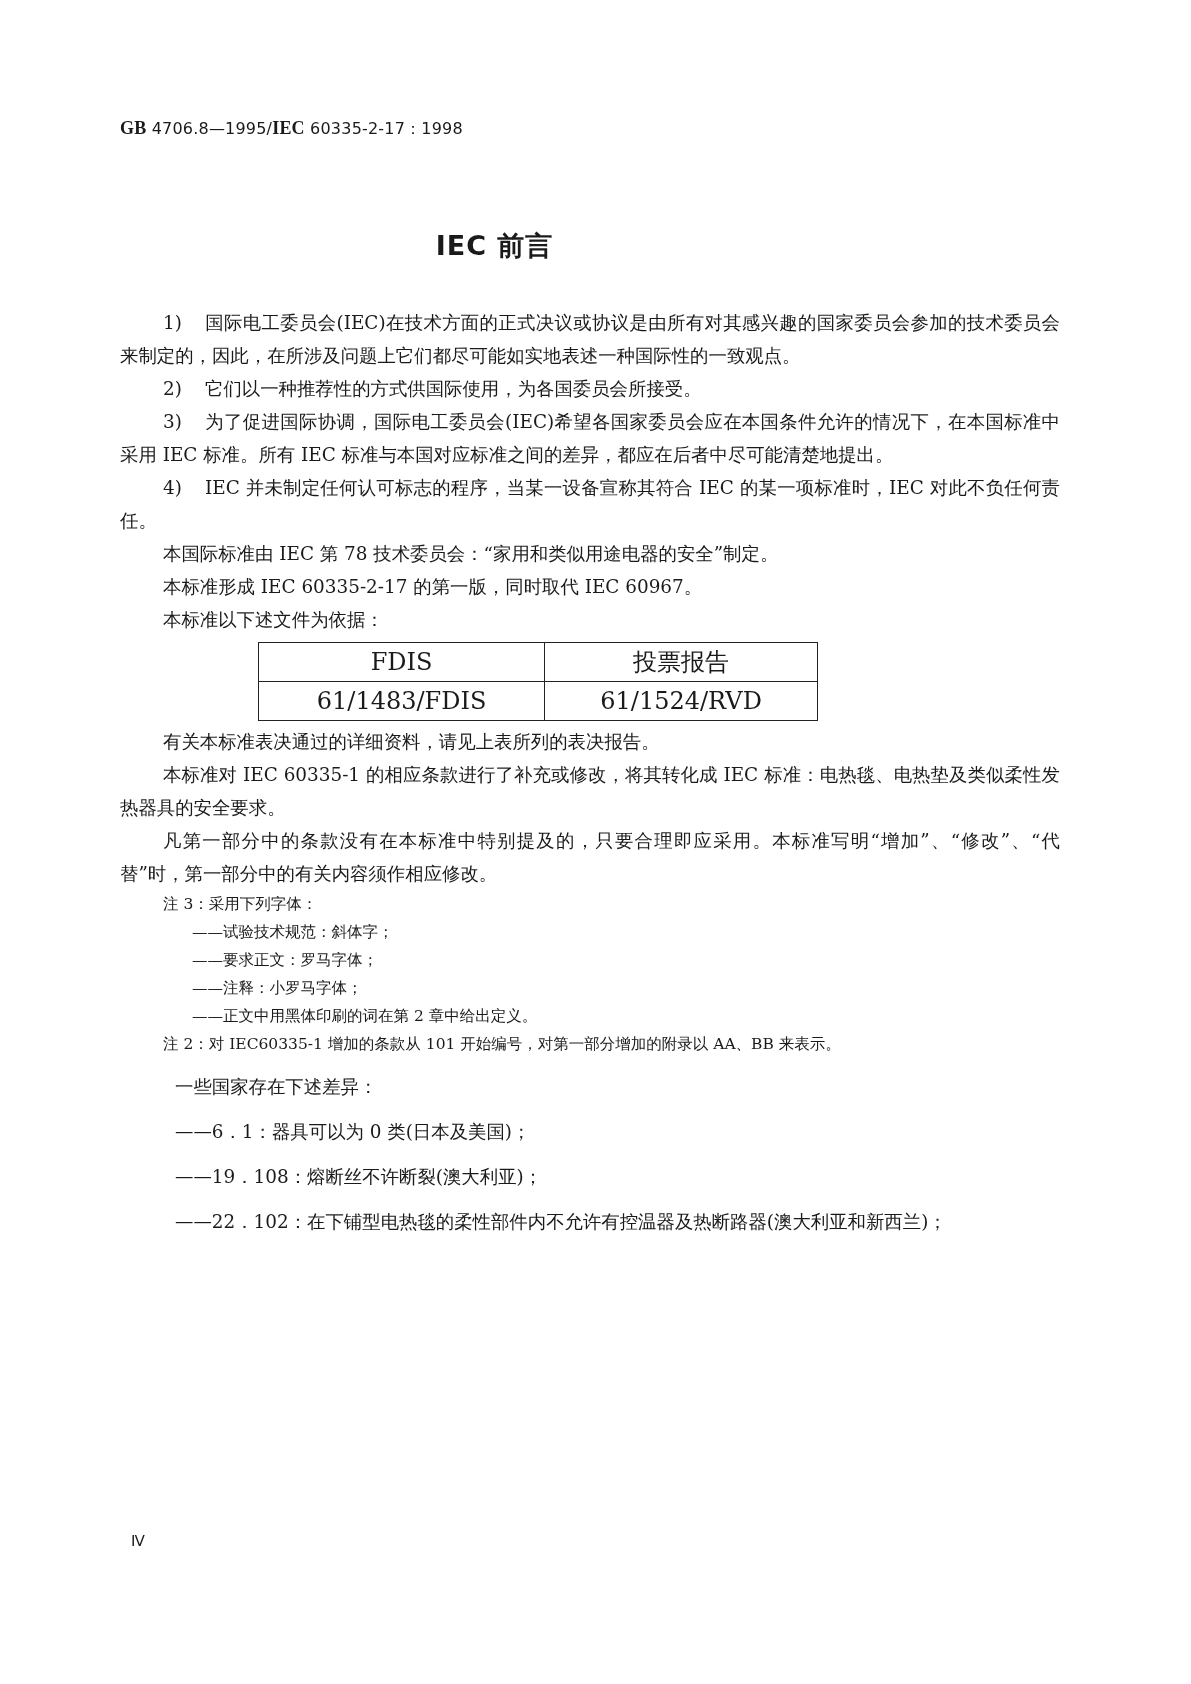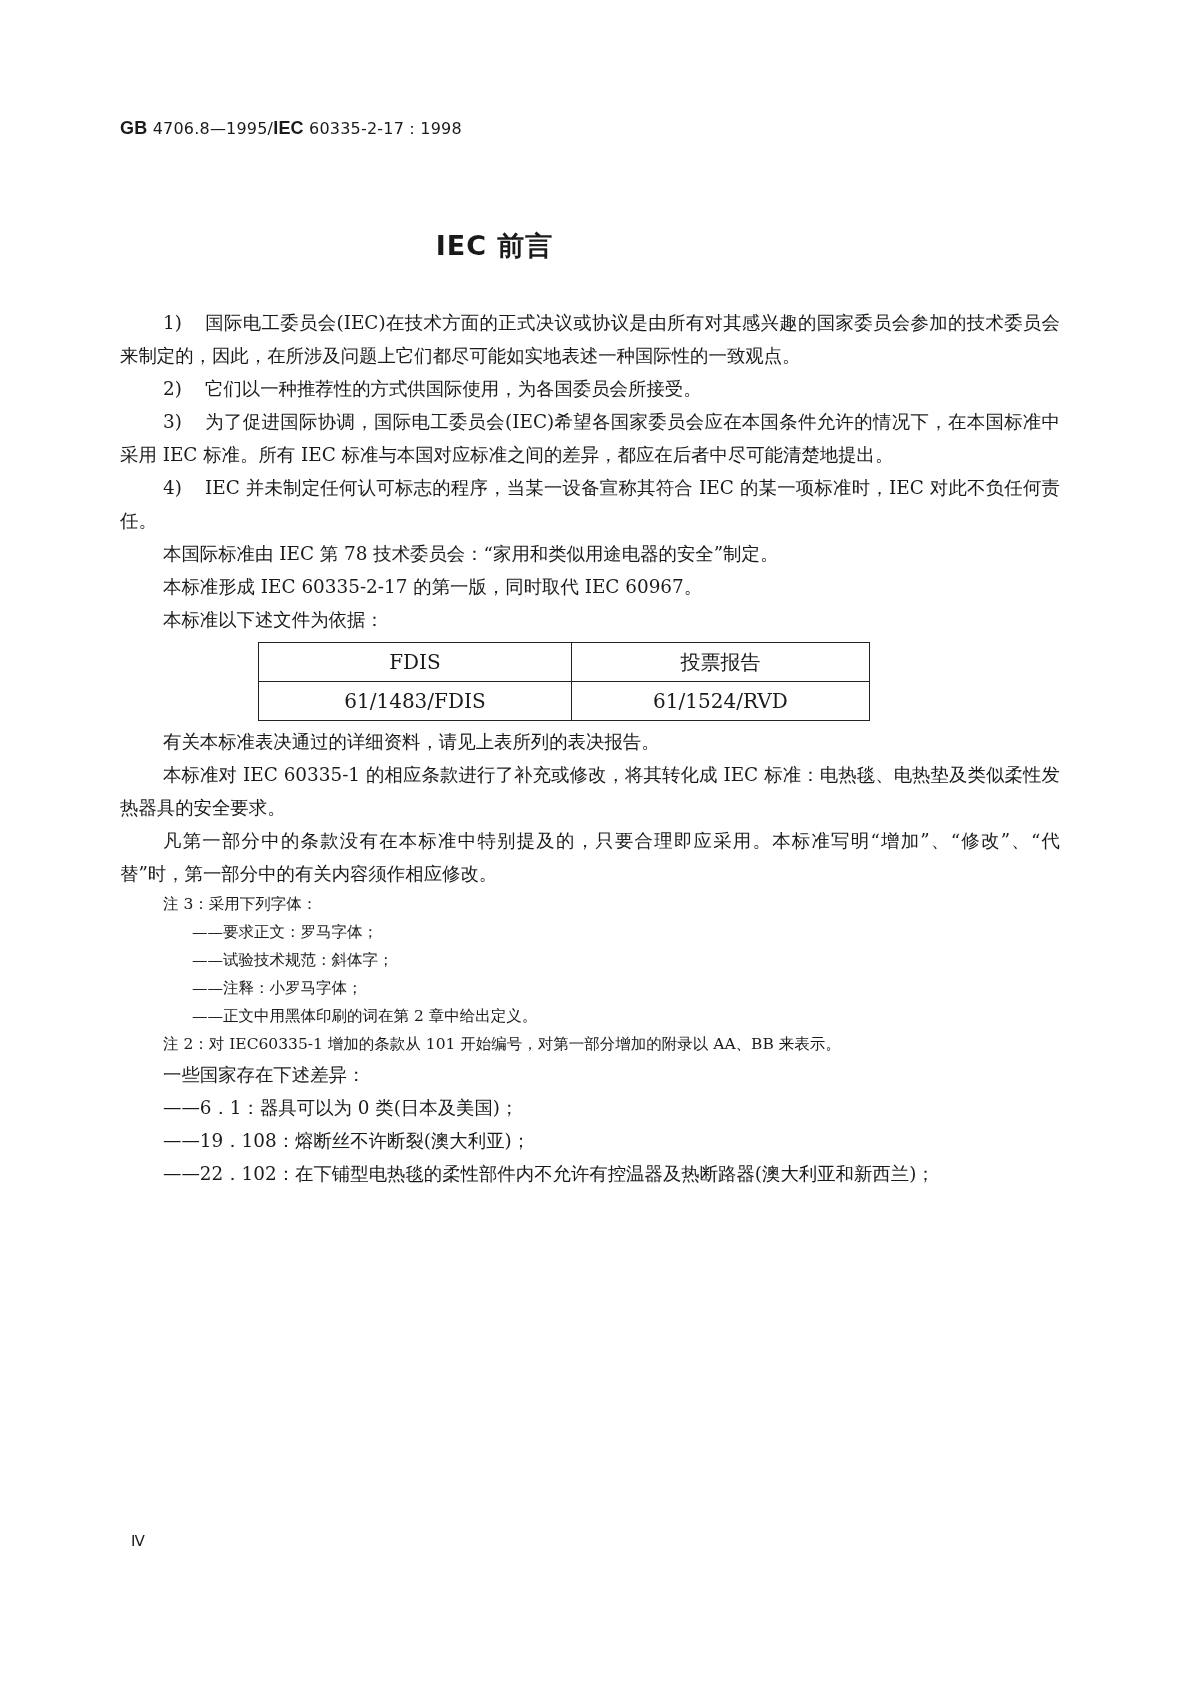--- a/index.html
+++ b/index.html
@@ -1,32 +1,32 @@
 <!DOCTYPE html>
 <html><head>
 <meta charset="utf-8">
 <style>
   html, body { margin: 0; padding: 0; background: #ffffff; }
   body { width: 1191px; height: 1684px; position: relative; overflow: hidden;
          font-family: "DejaVu Serif", "Liberation Serif", serif; color: #1a1a1a; }
   .header { position: absolute; left: 120px; top: 118px; font-size: 17px; letter-spacing: 0.2px; }
-  .header b { font-family: Liberation Sans, sans-serif; font-weight: bold; font-size: 18px; }
+  .header b { font-family: Liberation Serif, serif; font-weight: bold; font-size: 18px; }
   .header .std { font-family: "DejaVu Sans", sans-serif; font-size: 16px; }
   .title { position: absolute; left: 0; width: 989px; top: 228px; text-align: center;
            font-family: "DejaVu Sans", sans-serif; font-weight: bold; font-size: 27px; letter-spacing: 1px; }
   .body { position: absolute; left: 120px; top: 306px; width: 940px; font-size: 18.4px; line-height: 33px; }
   .p { margin: 0; text-indent: 43px; text-align: justify; }
   .num { display: inline-block; width: 42px; text-indent: 0; }
   .tablewrap { margin: 6px 0 4px 138px; width: 648px; }
-  table { border-collapse: collapse; width: 612px; font-size: 20px; }
+  table { border-collapse: collapse; width: 560px; font-size: 24px; }
   td { border: 1.6px solid #222; text-align: center; height: 38px; padding: 0; }
   td.mid { border-left: 1px solid #777; }
   .note { margin: 0; font-size: 15.5px; line-height: 28px; text-indent: 43px; }
   .note.sub { text-indent: 72px; }
-  .diff { margin: 0; text-indent: 43px; }
+  .diff { margin: 12px; text-indent: 43px; }
   .pagenum { position: absolute; left: 131px; top: 1532px; font-size: 15px;
              font-family: "Liberation Serif", serif; }
 </style>
 </head>
 <body>
 
 <div class="header">
   <b>GB</b><span class="std"> 4706.8—1995/</span><b>IEC</b><span class="std"> 60335-2-17：1998</span>
 </div>
 
@@ -54,22 +54,22 @@
       </tr>
     </tbody>
       </table>
   </div>
 
   <p class="p">有关本标准表决通过的详细资料，请见上表所列的表决报告。</p>
   <p class="p">本标准对 IEC 60335-1 的相应条款进行了补充或修改，将其转化成 IEC 标准：电热毯、电热垫及类似柔性发热器具的安全要求。</p>
   <p class="p">凡第一部分中的条款没有在本标准中特别提及的，只要合理即应采用。本标准写明“增加”、“修改”、“代替”时，第一部分中的有关内容须作相应修改。</p>
 
   <p class="note">注 3：采用下列字体：</p>
+  <p class="note sub">——试验技术规范：斜体字；</p>
   <p class="note sub">——要求正文：罗马字体；</p>
-  <p class="note sub">——试验技术规范：斜体字；</p>
   <p class="note sub">——注释：小罗马字体；</p>
   <p class="note sub">——正文中用黑体印刷的词在第 2 章中给出定义。</p>
   <p class="note">注 2：对 IEC60335-1 增加的条款从 101 开始编号，对第一部分增加的附录以 AA、BB 来表示。</p>
 
   <p class="diff">一些国家存在下述差异：</p>
   <p class="diff">——6．1：器具可以为 0 类(日本及美国)；</p>
   <p class="diff">——19．108：熔断丝不许断裂(澳大利亚)；</p>
   <p class="diff">——22．102：在下铺型电热毯的柔性部件内不允许有控温器及热断路器(澳大利亚和新西兰)；</p>
 </div>
 

